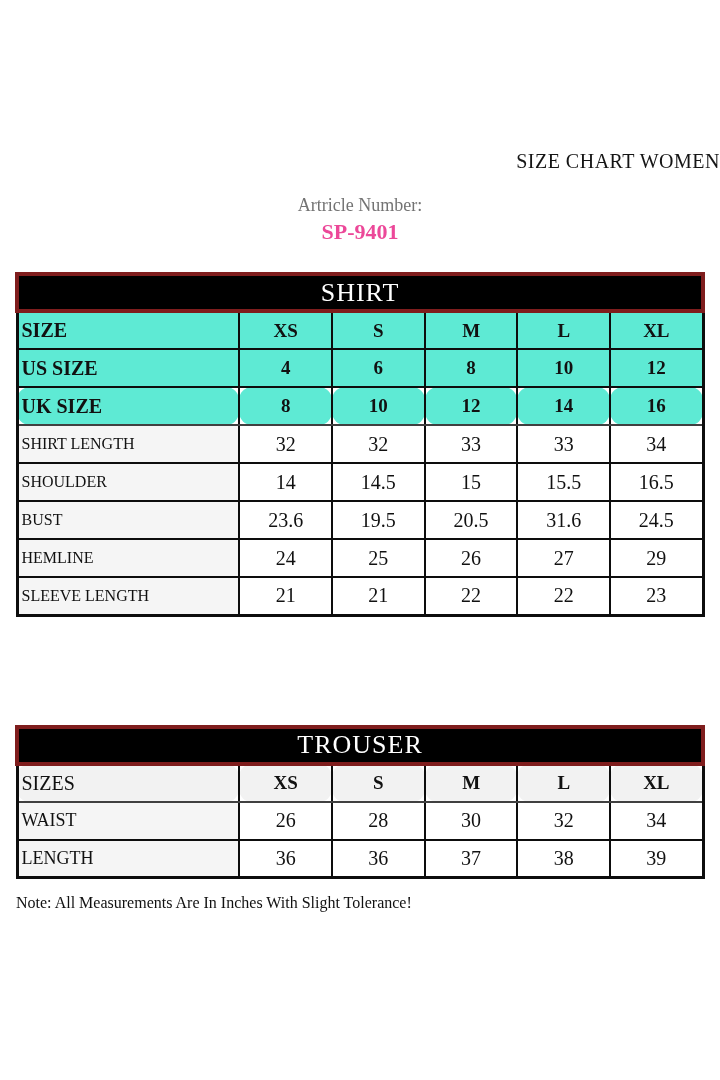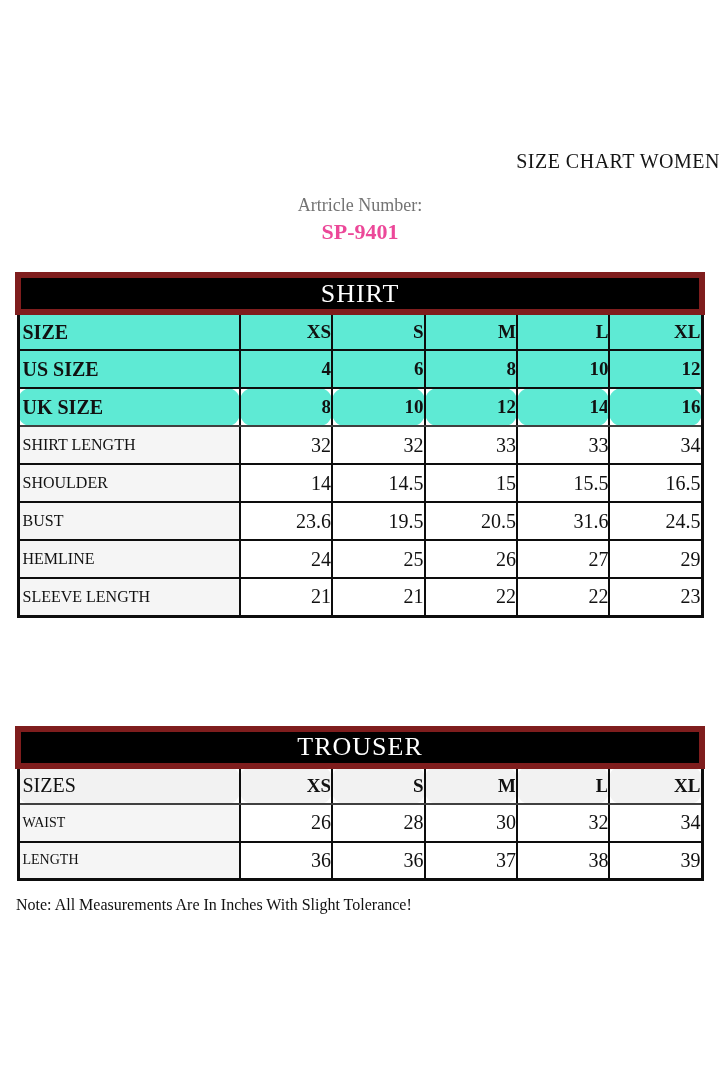--- a/index.html
+++ b/index.html
@@ -45,40 +45,40 @@
   col.c-label { width: 32.4%; }
   col.c-val { width: 13.52%; }
   .banner-cell {
     background: #000000;
     color: #ffffff;
     text-align: center;
     font-size: 26px;
     font-weight: normal;
     letter-spacing: 1px;
     height: 37px;
-    border: 6px solid #7f1d1d;
+    border: 4px solid #7f1d1d;
   }
   td {
     border: 2px solid #0d0d0d;
     height: 38px;
     vertical-align: middle;
     overflow: hidden;
     white-space: nowrap;
   }
   td.lbl { text-align: left; padding-left: 3px; }
-  td.val { text-align: right; }
+  td.val { text-align: center; }
   tr.size-row td { background: #5eead4; font-weight: bold; }
   tr.size-row td.lbl { font-size: 20px; }
   tr.size-row td.val { font-size: 19px; }
   tr.sep-row td { border-bottom: 2px solid #404040; border-radius: 13px; }
   tr.measure-row td.lbl { background: #f5f5f5; font-size: 16px; font-weight: normal; }
   tr.measure-row td.val { background: #ffffff; font-size: 20px; font-weight: normal; }
   tr.trouser-header td.lbl { background: #f2f2f2; font-size: 20px; font-weight: normal; }
   tr.trouser-header td.val { background: #f2f2f2; font-size: 19px; font-weight: bold; }
-  tr.trouser-measure td.lbl { background: #f5f5f5; font-size: 14px; font-weight: normal; }
+  tr.trouser-measure td.lbl { background: #f5f5f5; font-size: 18px; font-weight: normal; }
   tr.trouser-measure td.val { background: #ffffff; font-size: 20px; font-weight: normal; }
   .note {
     margin: 15px 0 0 16px;
     font-size: 16px;
     color: #111111;
   }
 </style>
 </head>
 <body>
 

